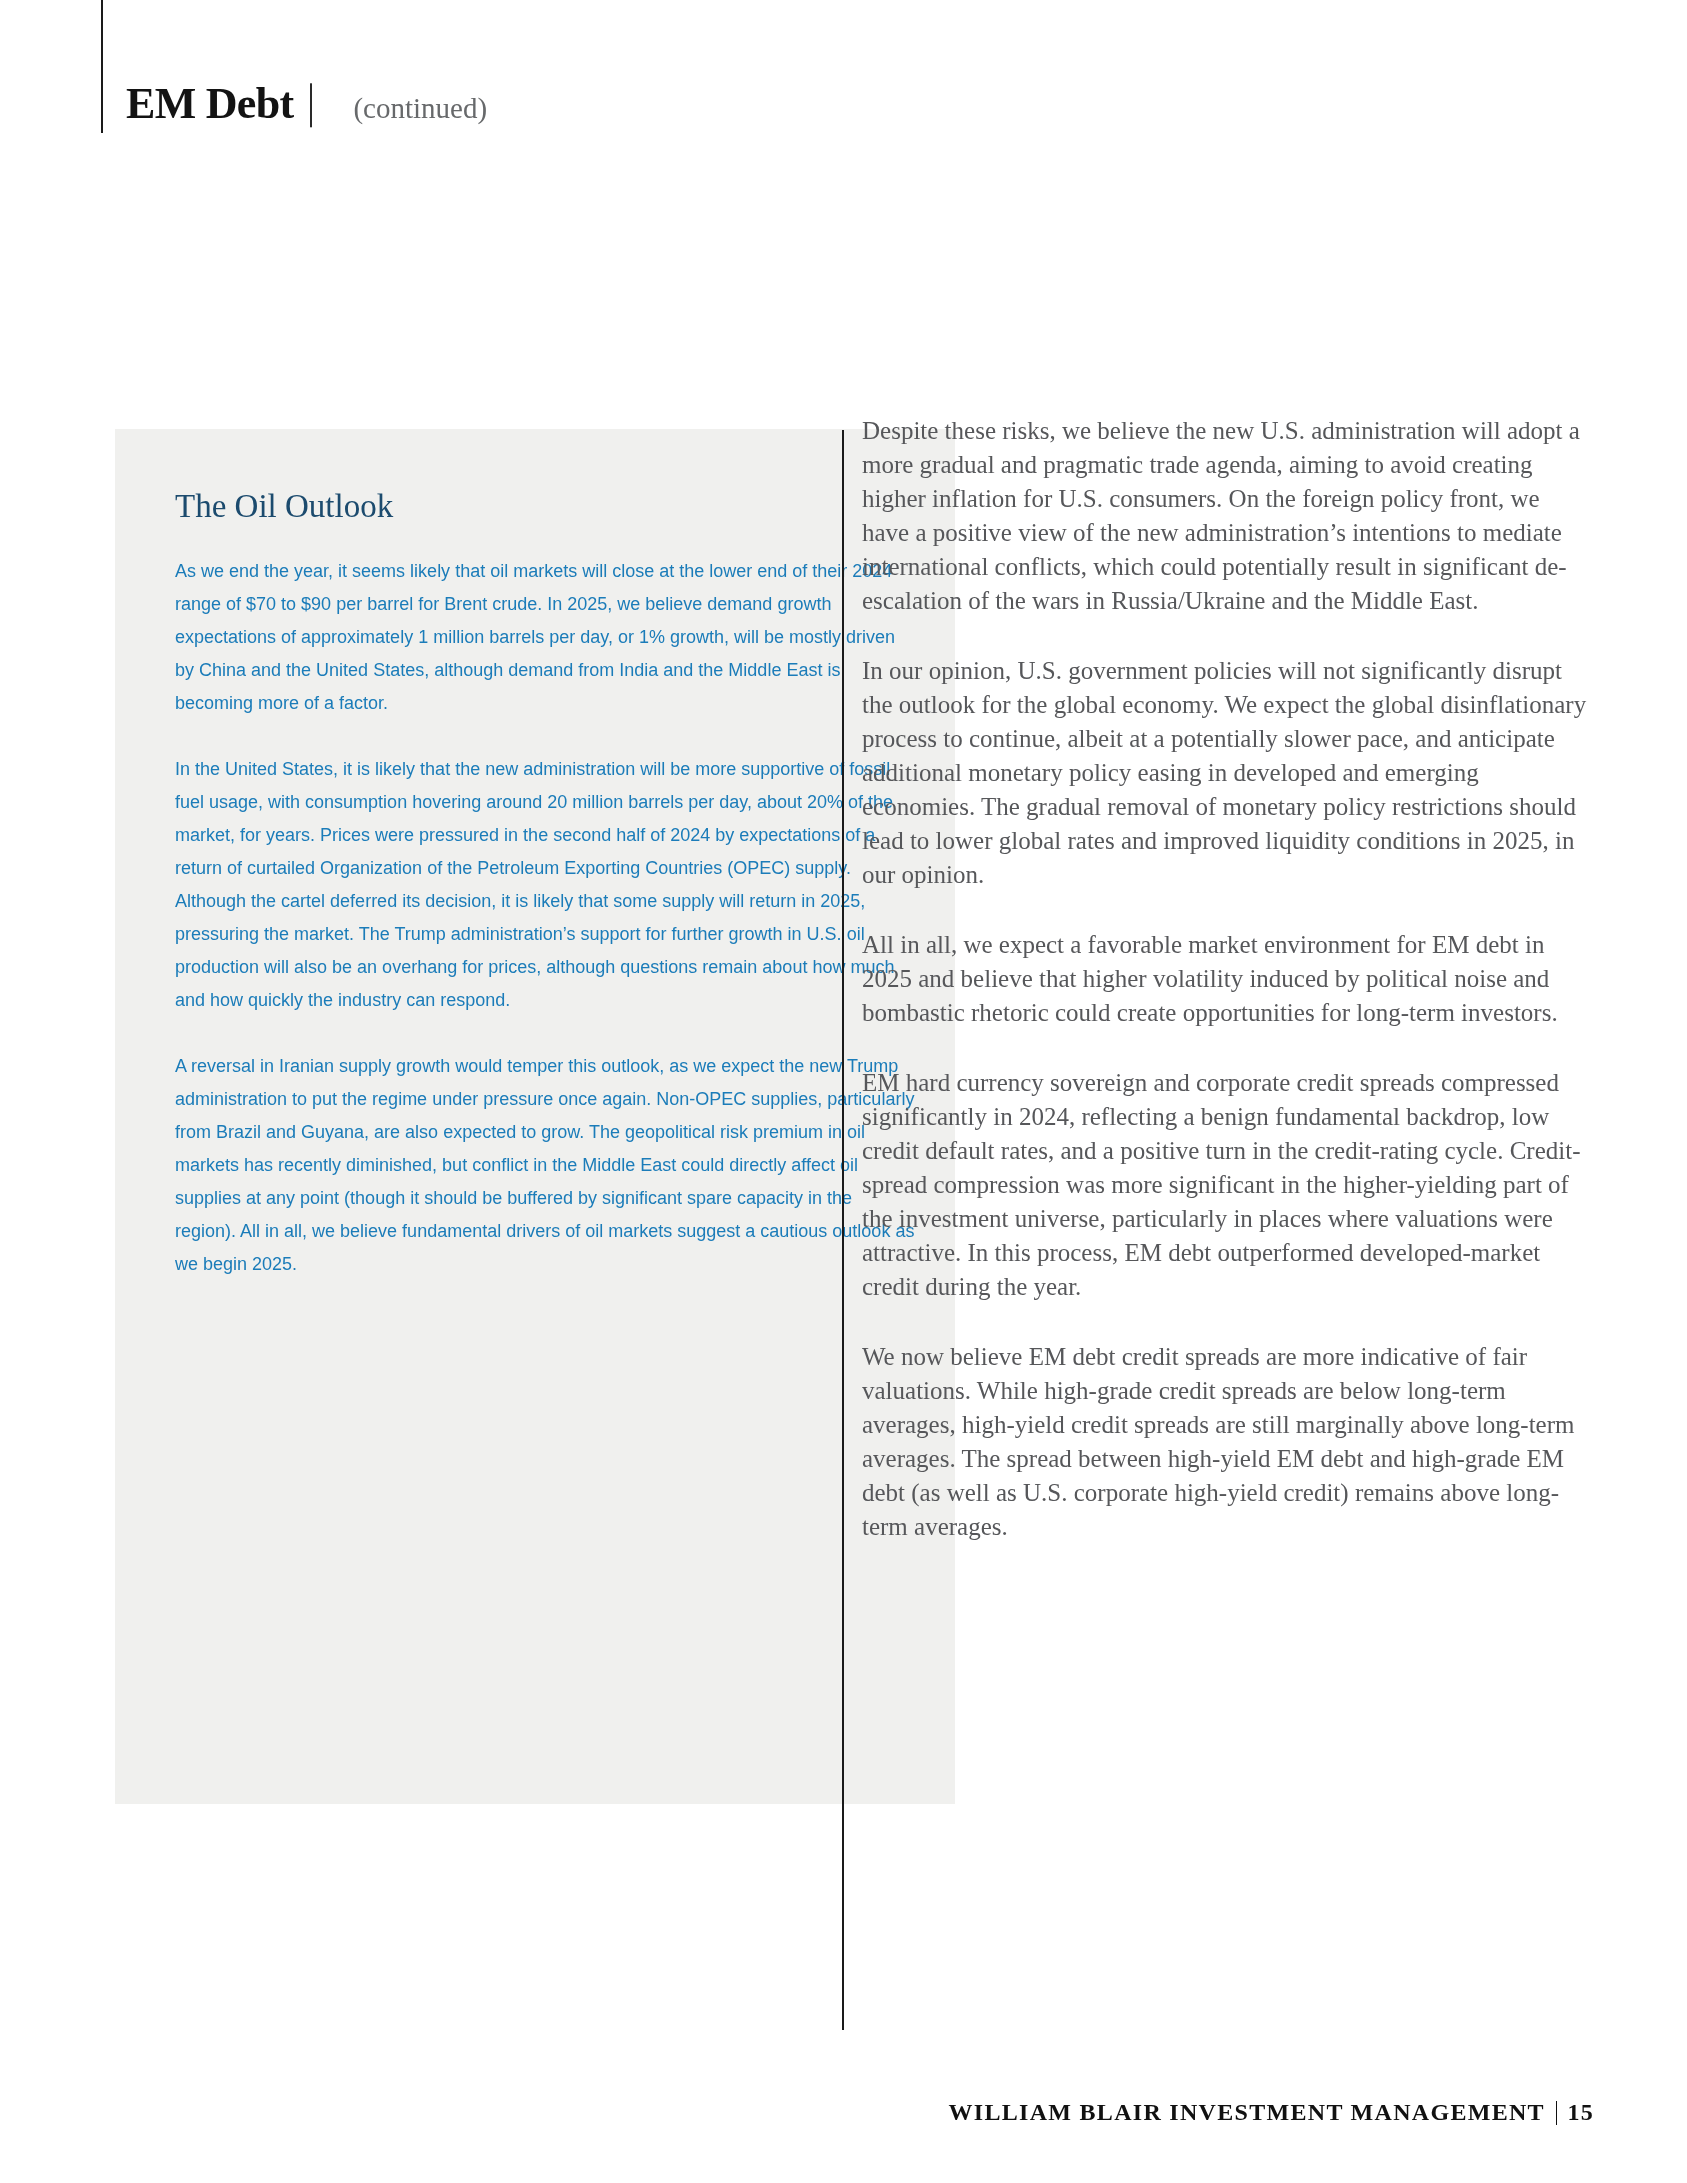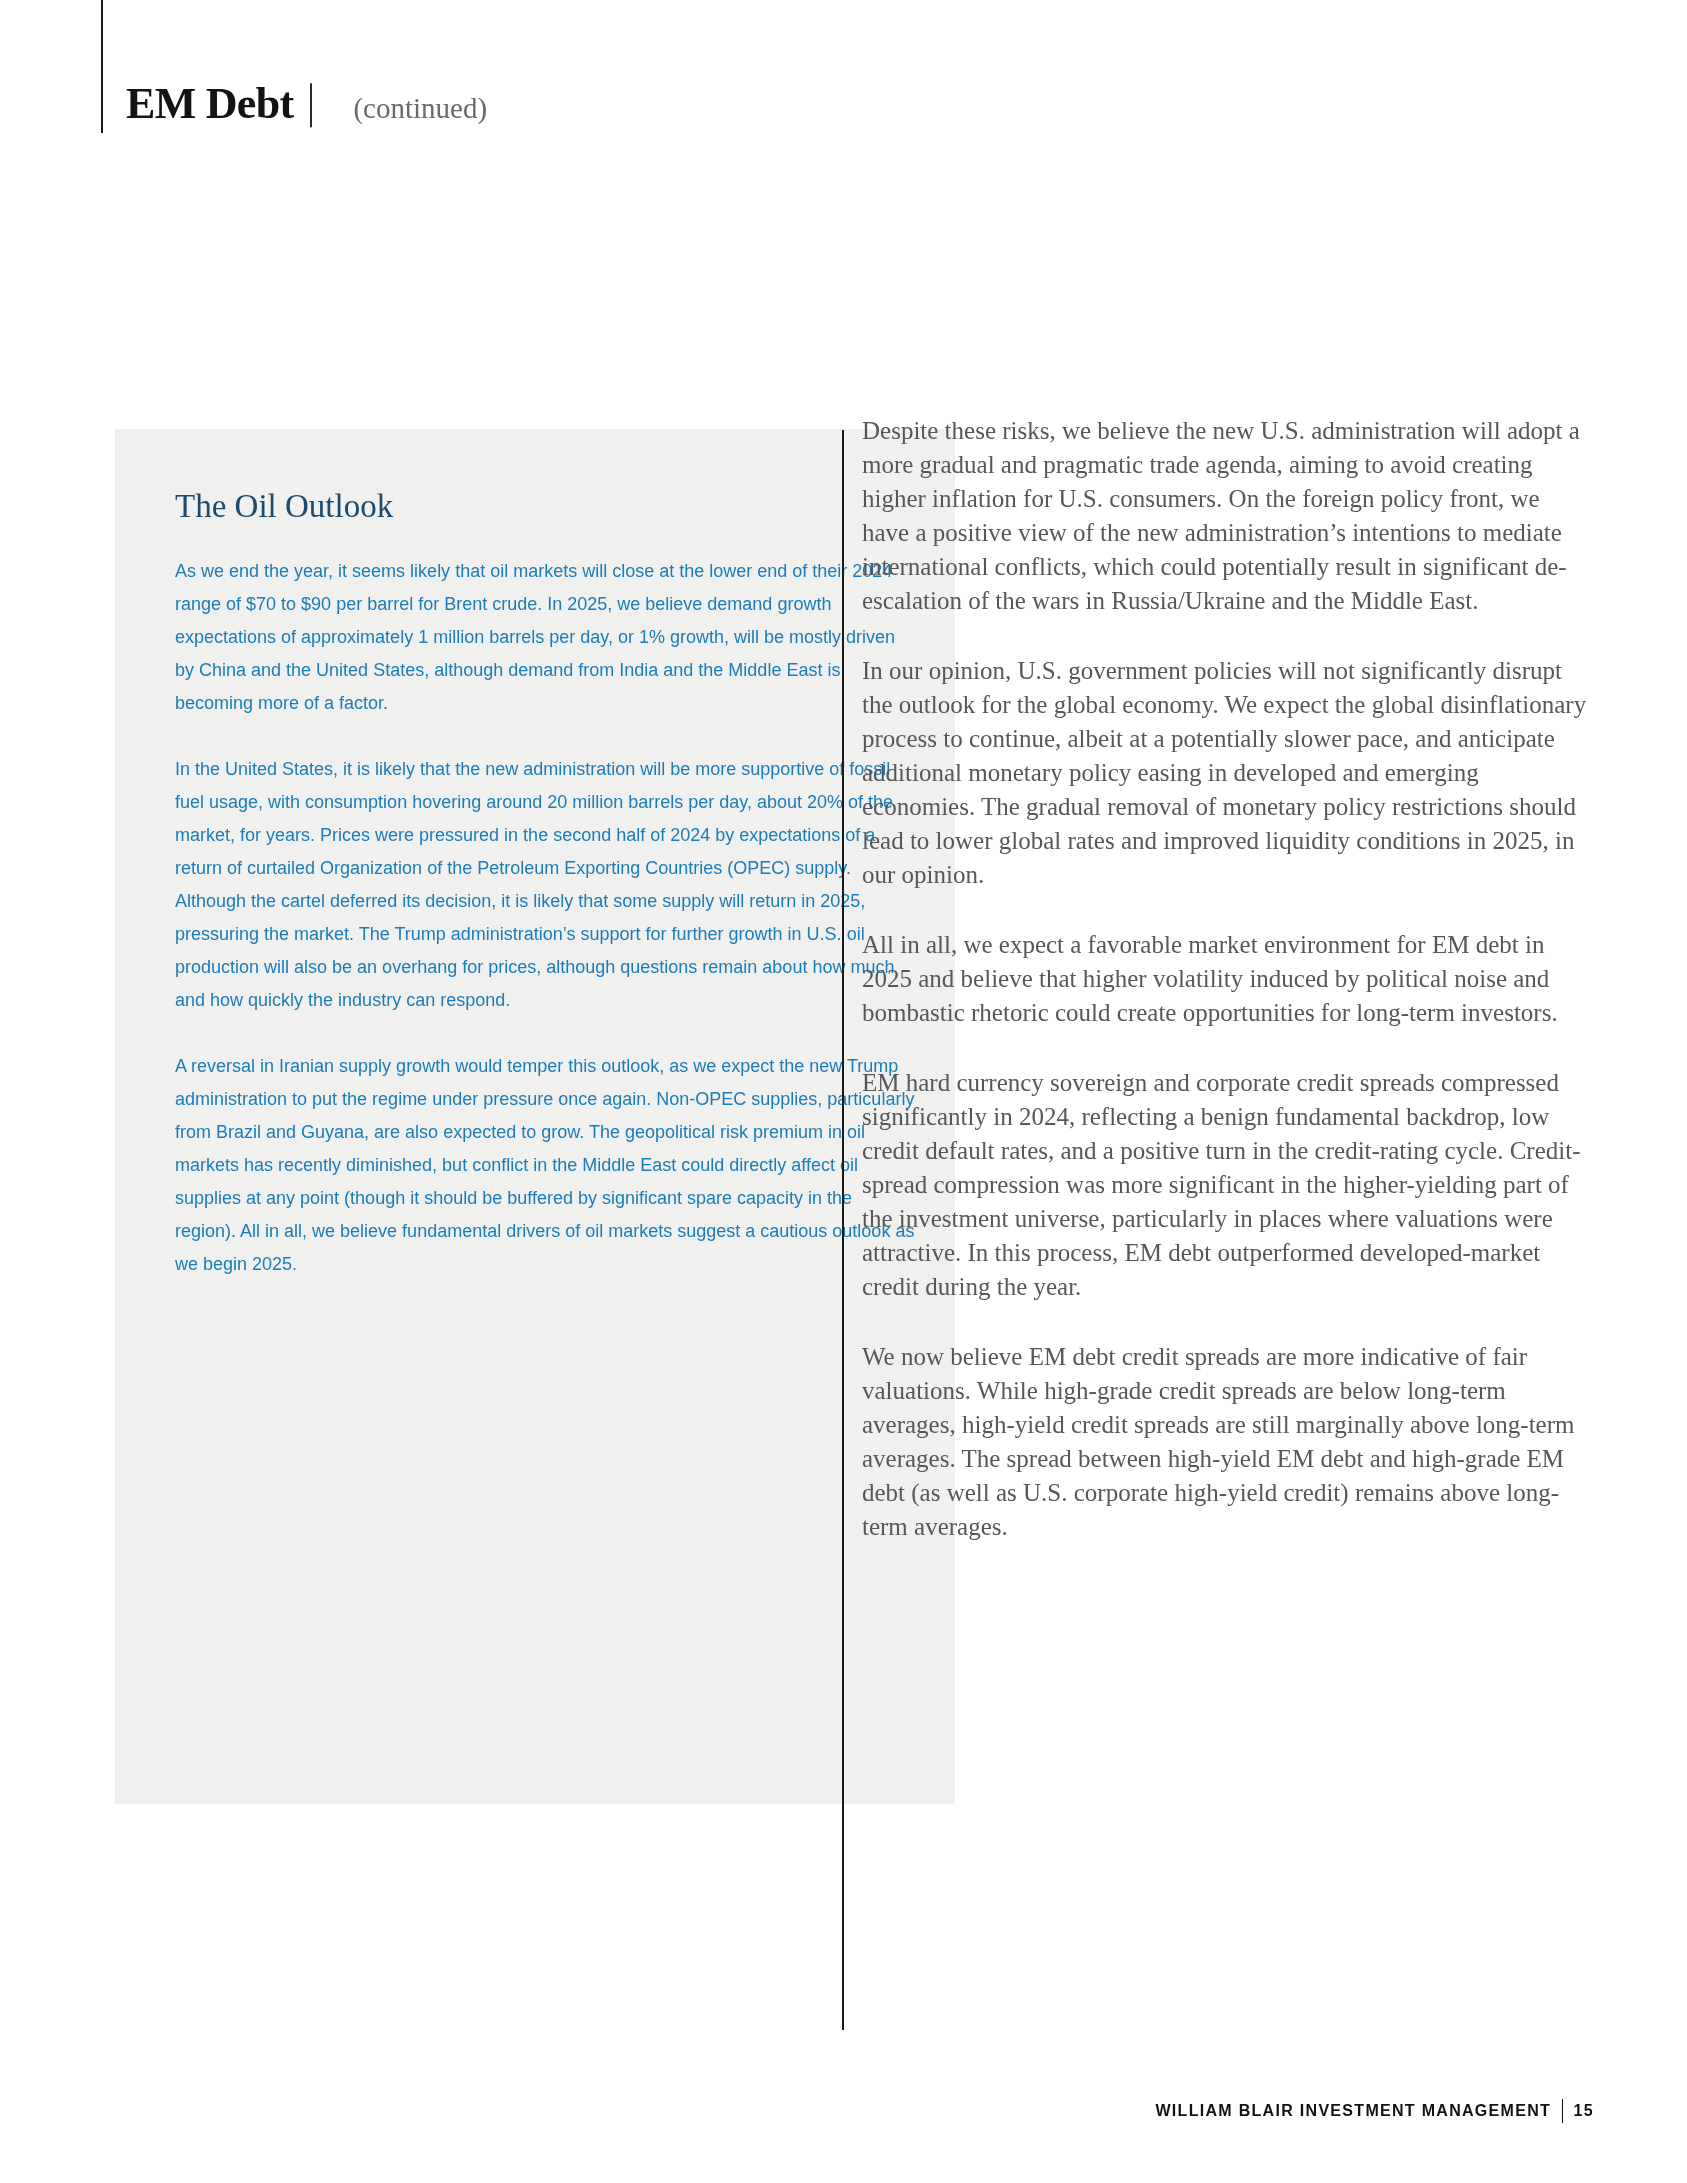--- a/index.html
+++ b/index.html
@@ -79,22 +79,22 @@
   }
   .main-col h3{
     margin:17px 0 5.3px 0;
     font-family:"Liberation Sans", sans-serif;font-weight:700;
     font-size:26.5px;line-height:32px;color:var(--subhead);
   }
   
   .footer{
     position:absolute;right:93px;top:2099px;
     display:flex;align-items:center;white-space:nowrap;
-    font-family:Liberation Sans, sans-serif;font-weight:700;
-    font-size:16px;color:#111111;letter-spacing:1.3px;
+    font-family:Liberation Serif, serif;font-weight:700;
+    font-size:24px;color:#111111;letter-spacing:1.3px;
   }
   .footer .footer-divider{
     width:1.3px;height:24px;background:#111111;margin:0 10.6px;
   }
 </style>
 </head>
 <body>
 
 <div class="page">
 

